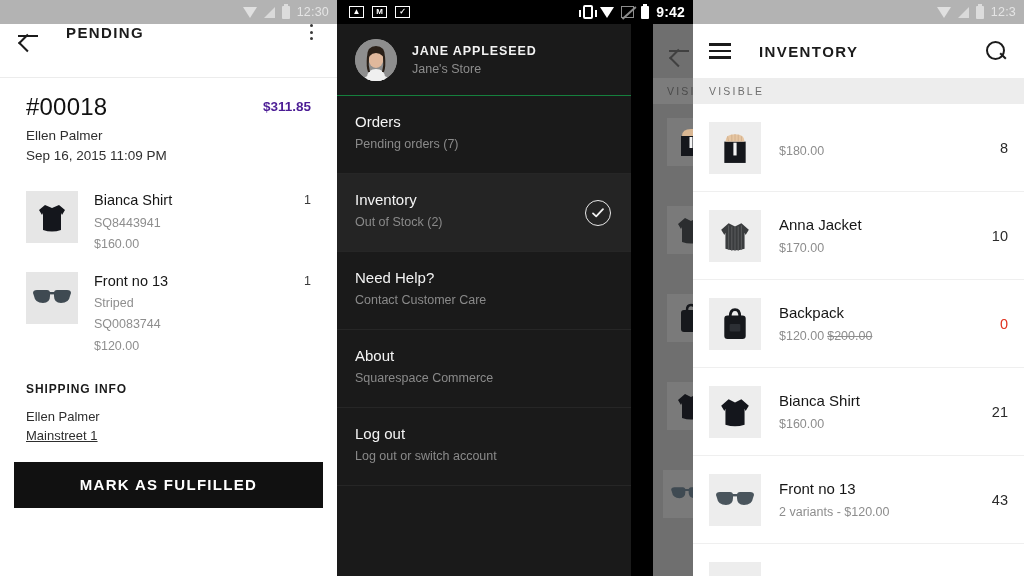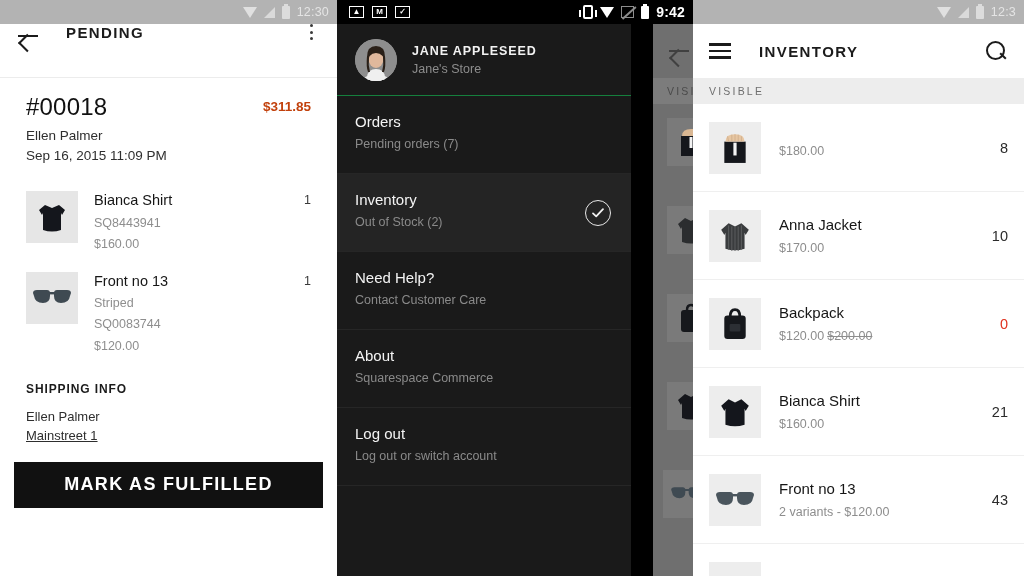--- a/index.html
+++ b/index.html
@@ -189,21 +189,21 @@
     font-size: 24px;
     font-weight: 400;
     color: #111111;
     letter-spacing: .2px;
     line-height: 1.1;
   }
   .order-total {
     margin-left: auto;
     font-size: 13.5px;
     font-weight: 700;
-    color: #c2410c;
+    color: #4c1d95;
     padding-top: 5px;
     text-align: right;
   }
   .order-cust {
     font-size: 13.5px;
     color: #2f2f2f;
     margin-top: 8px;
   }
   .order-date {
     font-size: 13.5px;
@@ -262,21 +262,21 @@
     margin-top: 4px;
     text-decoration: underline;
     cursor: pointer;
     display: inline-block;
   }
   .fulfill-btn {
     margin: 18px 14px 4px 14px;
     height: 46px;
     background: #111111;
     color: #ffffff;
-    font-size: 18px;
+    font-size: 15px;
     font-weight: 700;
     letter-spacing: 1.3px;
     display: flex;
     align-items: center;
     justify-content: center;
     cursor: pointer;
     border: none;
     font-family: "Liberation Sans", sans-serif;
     width: calc(100% - 28px);
   }

